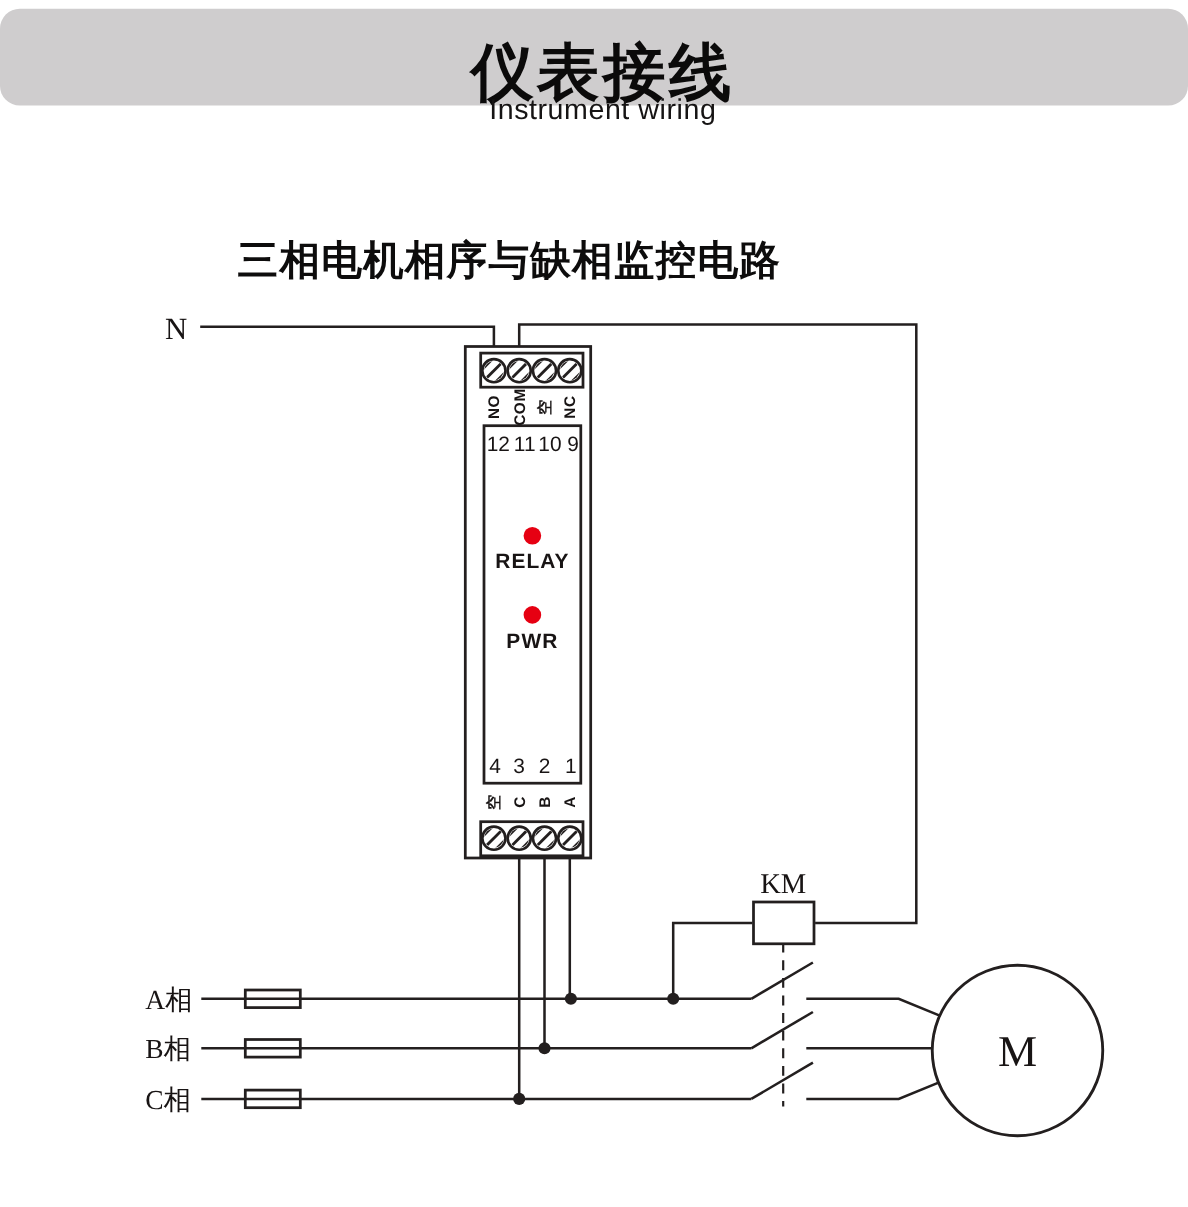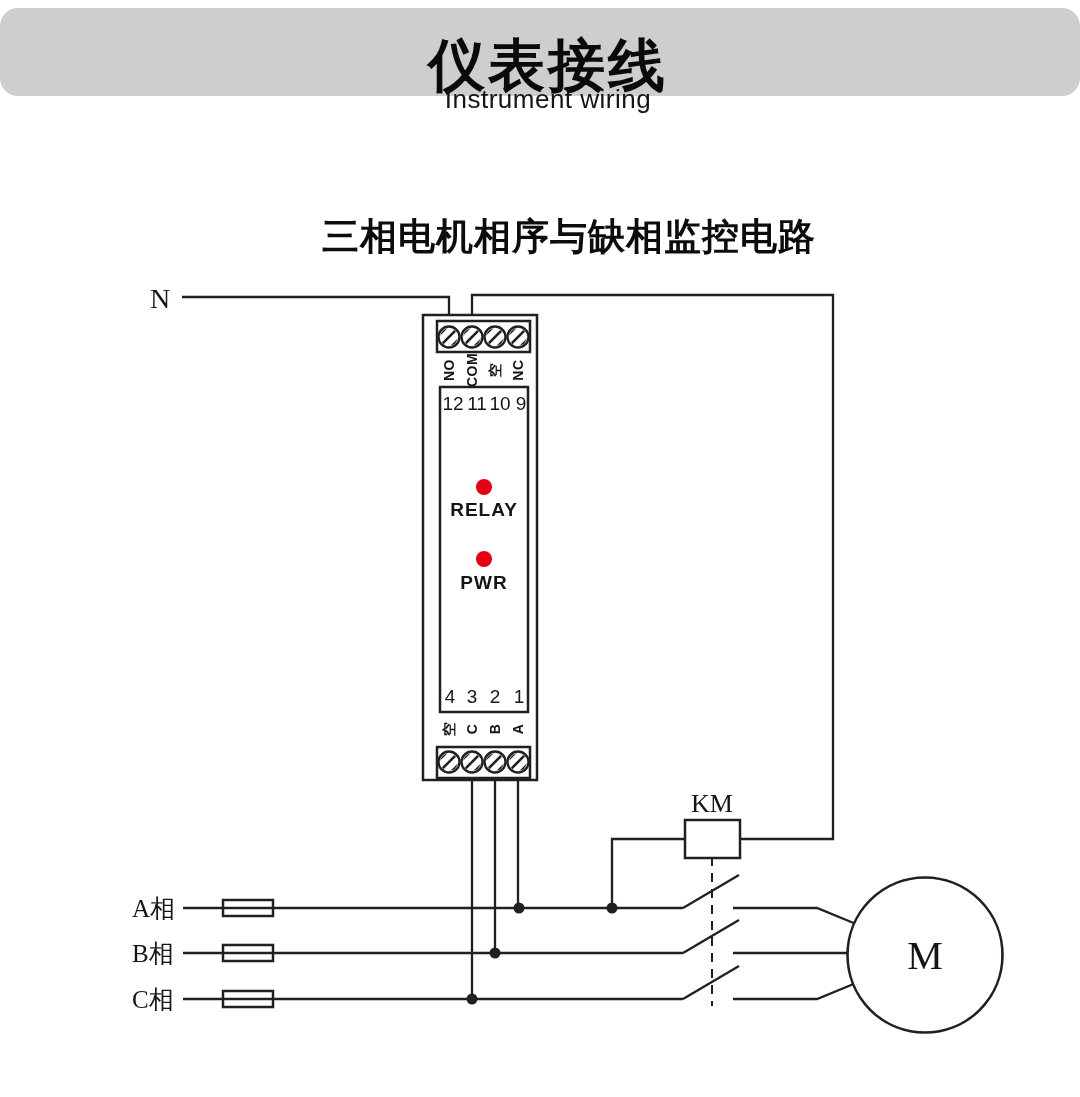--- a/index.html
+++ b/index.html
@@ -20,21 +20,21 @@
   }
   .h-zh{
     position:absolute;top:20px;left:8px;width:1080px;text-align:center;
     font-size:57px;font-weight:700;letter-spacing:3px;color:#0b0a0a;
   }
   .h-en{
     position:absolute;top:76px;left:8px;width:1080px;text-align:center;
     font-size:26px;font-weight:400;letter-spacing:0.5px;color:#161414;
   }
   .diagram-title{
-    position:absolute;top:212px;left:216px;width:600px;text-align:right;
+    position:absolute;top:212px;left:216px;width:600px;text-align:left;
     font-size:37px;font-weight:700;color:#0d0c0c;letter-spacing:1px;
     white-space:nowrap;
   }
   svg{position:absolute;top:0;left:0;}
   .wire{stroke:var(--line-color);stroke-width:2.3;fill:none;}
   .box{stroke:var(--line-color);stroke-width:2.5;fill:none;}
   .box-white{stroke:var(--line-color);stroke-width:2.5;fill:#ffffff;}
   .dashed{stroke:var(--line-color);stroke-width:2;fill:none;stroke-dasharray:9 7;}
   .dot{fill:var(--line-color);}
   .led{fill:var(--led-color);}

